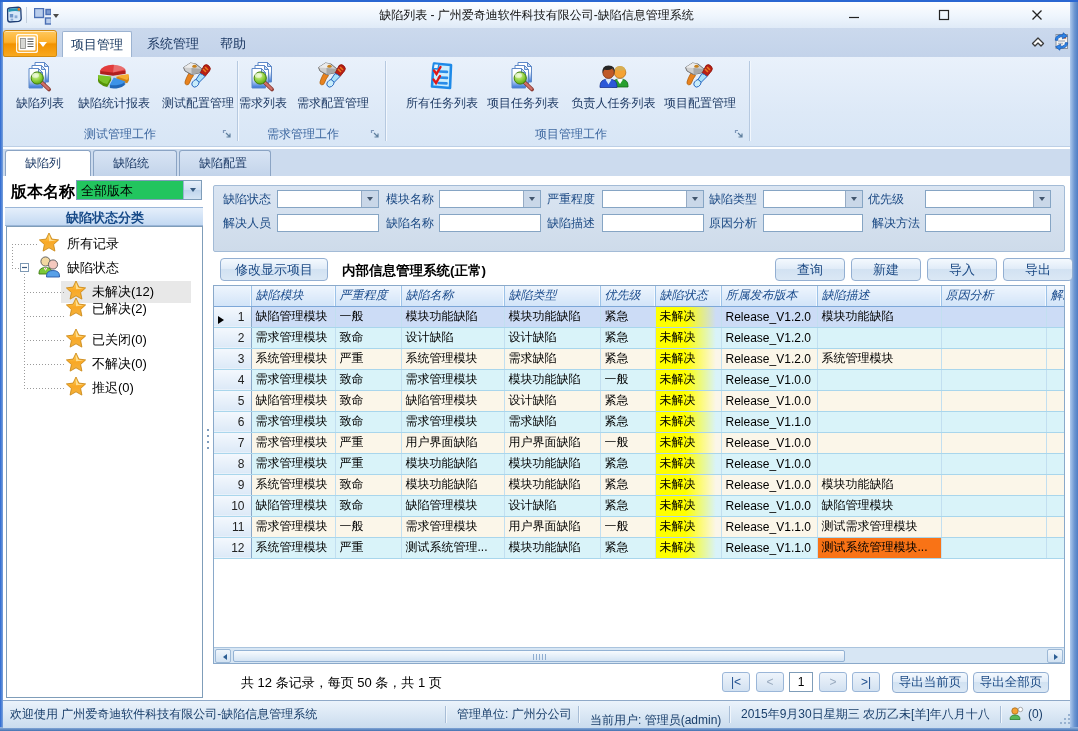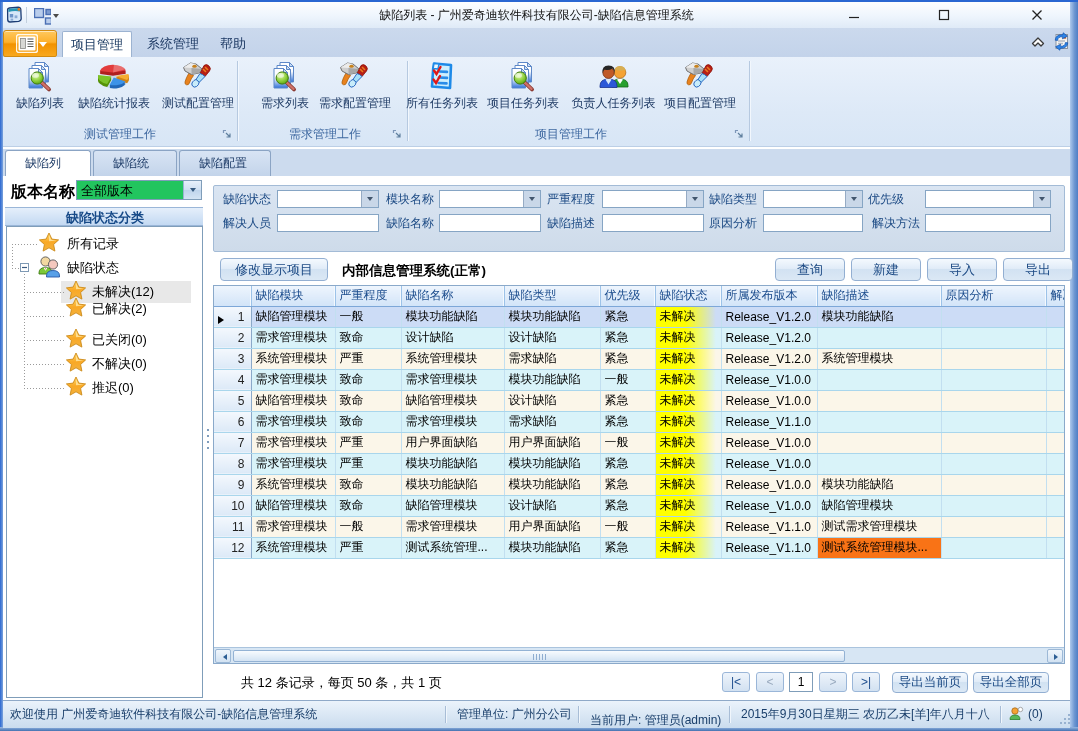--- a/index.html
+++ b/index.html
@@ -84,21 +84,21 @@
     background:linear-gradient(#f4f9fe,#e1ecf8 45%,#d2e2f2 50%,#dbe8f5);
     color:#1c4a84;font-size:13px;text-align:center;}
   #systitle{position:absolute;font-weight:bold;color:#000;font-size:13.5px;}
   
   #grid{position:absolute;left:0px;top:109px;width:852px;height:379px;box-sizing:border-box;
     border:1px solid #8aa9ca;background:#fff;overflow:hidden;}
   #gtable{border-collapse:collapse;table-layout:fixed;width:912px;}
   #gtable td{padding:0 0 0 4px;font-size:12px;height:21px;box-sizing:border-box;
     border-right:1px solid #c2dff0;border-bottom:1px solid #a9d6ec;white-space:nowrap;overflow:hidden;}
   #gtable tr.hrow td{height:20px;background:linear-gradient(#eef5fd,#d2e4f8);
-    border-right:1px solid #9cc2e8;border-bottom:1px solid #7da7d8;color:#1a4b8c;box-shadow:inset -1px 0 0 #f4f9fe;}
+    border-right:1px solid #9cc2e8;border-bottom:1px solid #7da7d8;color:#1a4b8c;box-shadow:inset -1px 0 0 #f4f9fe;font-style:italic;}
   #gtable td.rowhdr{background:linear-gradient(#f4f8fd,#dce9f7);border-right:1px solid #8ba9c9;
     text-align:right;padding:0 6px 0 0;color:#222;}
   #gtable tr.hrow td.rowhdr{background:linear-gradient(#eef5fd,#d2e4f8);}
   .rarrow{float:left;margin:6px 0 0 4px;width:0;height:0;border:4.5px solid transparent;border-left:6px solid #000;}
   
   #hscroll{position:absolute;left:0;bottom:0;width:850px;height:16px;background:#d7e6f4;border-top:1px solid #aac4de;box-sizing:border-box;}
   .sbtn{position:absolute;top:1px;width:16px;height:14px;background:linear-gradient(#f0f6fc,#d2e2f2);border:1px solid #9cb8d6;box-sizing:border-box;border-radius:2px;}
   .sbtn:after{content:"";position:absolute;top:4px;border:3.5px solid transparent;}
   #sbl:after{left:4px;border-right:4.5px solid #2c5e94;}
   #sbr:after{left:6px;border-left:4.5px solid #2c5e94;}
@@ -263,21 +263,21 @@
 </svg></span>
             <span class="blabel">测试配置管理</span>
           </div>
           <div class="glabel">测试管理工作</div>
           <span class="glaunch" style="right: 3px;"><svg width="11" height="11" viewBox="0 0 11 11">
   <path d="M1.5,4 V1.5 H4" fill="none" stroke="#7d96b8" stroke-width="1.2"></path>
   <path d="M4,4 L8,8 M8,4.5 V8 H4.5" fill="none" stroke="#60809f" stroke-width="1.2"></path>
 </svg></span>
           <span class="gsep"></span>
         </div>
-        <div class="rgroup" style="left: 240px; width: 156px; padding-left: 8px;">
+        <div class="rgroup" style="left: 218px; width: 156px; padding-left: 8px;">
           <div class="rbtn" style="left: 9px; width: 66px;">
             <span class="icon32"><svg width="32" height="32" viewBox="0 0 32 32">
   <defs>
     <linearGradient id="pg" x1="0" y1="0" x2="0" y2="1">
       <stop offset=".45" stop-color="#fdfeff"></stop>
                     <stop offset="1" stop-color="#3272d8"></stop>
     </linearGradient>
     <radialGradient id="orb" cx=".4" cy=".3" r=".8">
       <stop offset="0" stop-color="#dff7a8"></stop>
                     <stop offset=".55" stop-color="#8ed03c"></stop>

